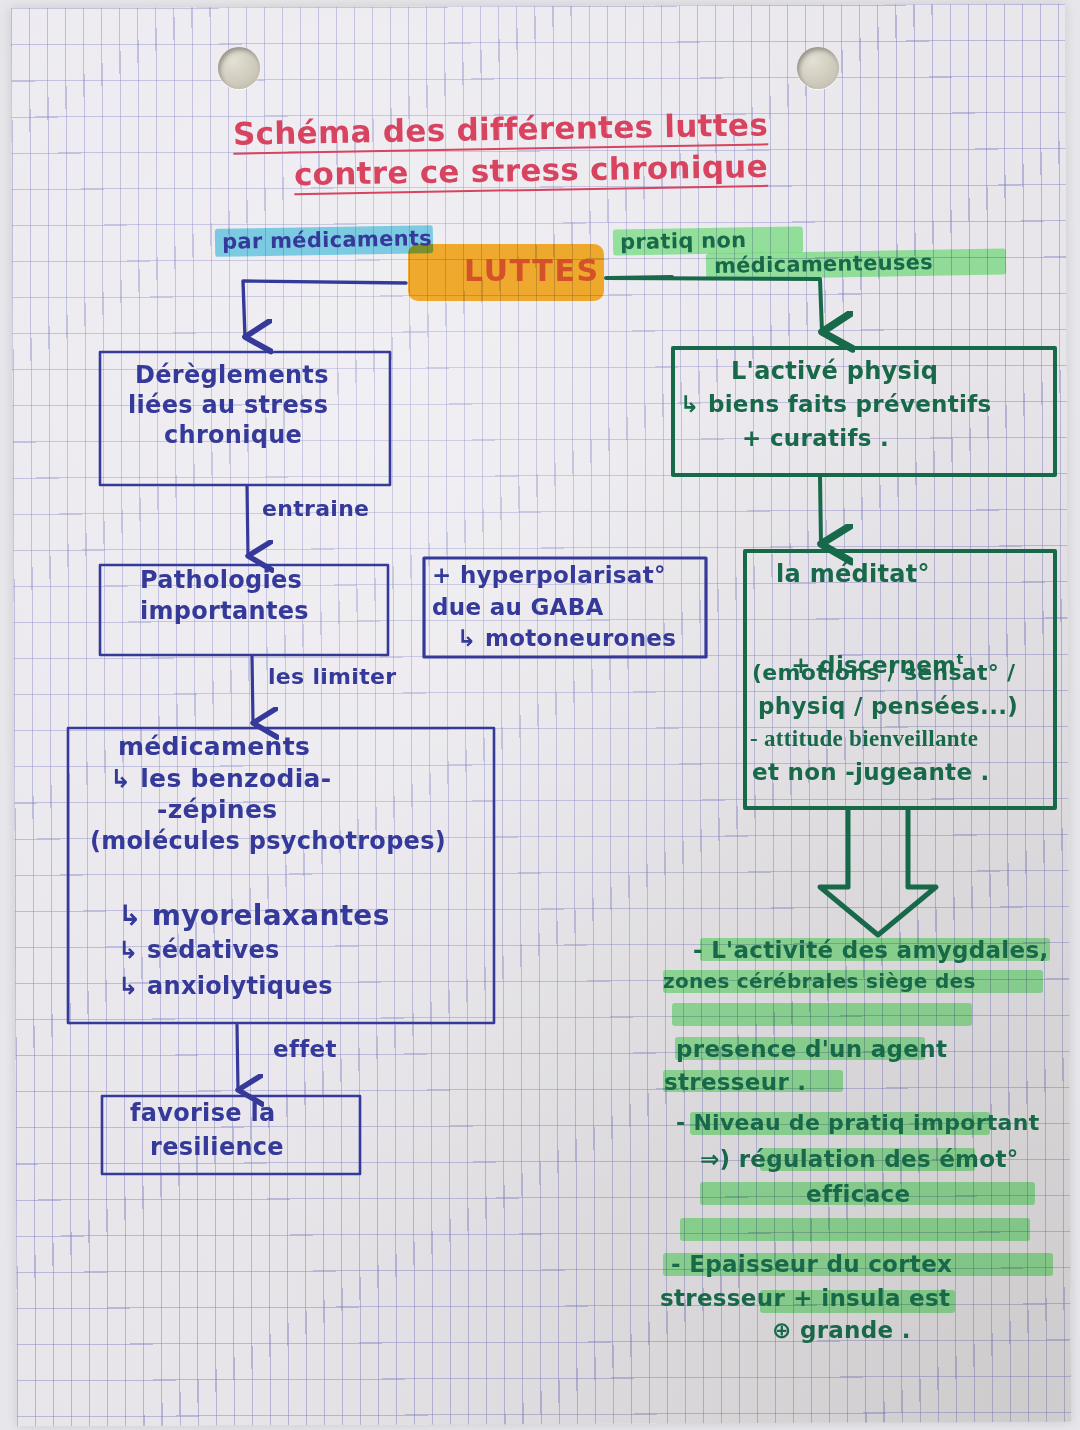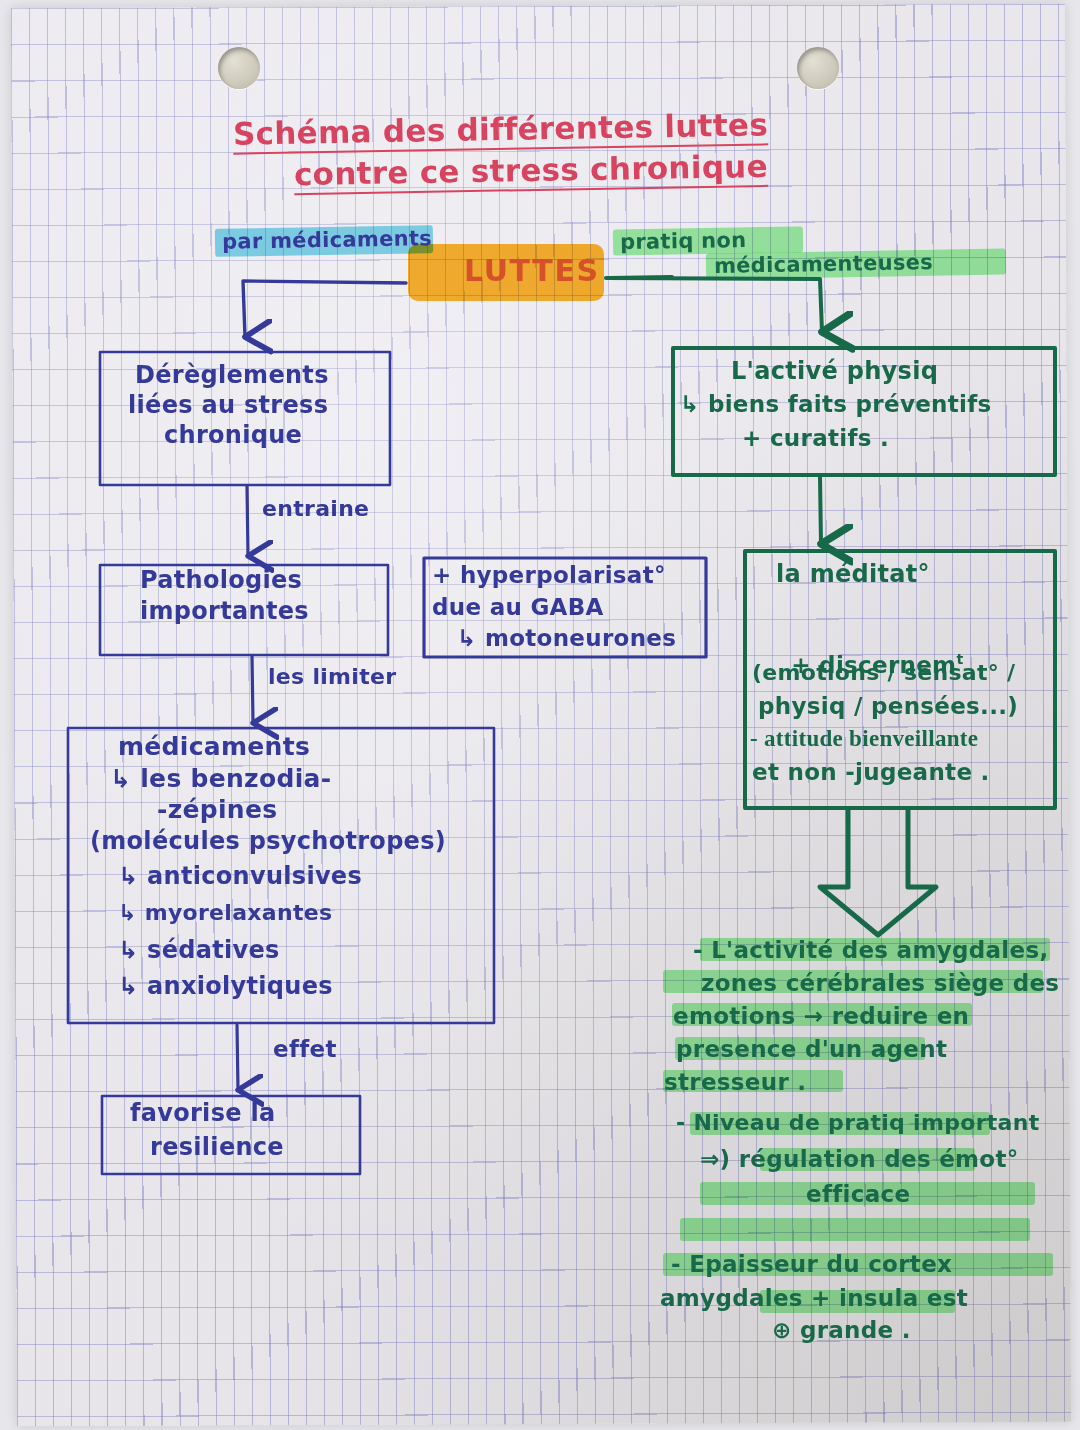--- a/index.html
+++ b/index.html
@@ -147,22 +147,21 @@
   <div class="hw blue" style="left:268px;top:665px;font-size:22px;">les limiter</div>
 
   <div class="hw blue" style="left:432px;top:563px;font-size:23px;">+ hyperpolarisat°</div>
   <div class="hw blue" style="left:432px;top:595px;font-size:23px;">due au GABA</div>
   <div class="hw blue" style="left:457px;top:626px;font-size:23px;">↳ motoneurones</div>
 
   <div class="hw blue" style="left:118px;top:733px;font-size:25px;">médicaments</div>
   <div class="hw blue" style="left:110px;top:765px;font-size:25px;">↳ les benzodia-</div>
   <div class="hw blue" style="left:157px;top:796px;font-size:25px;">-zépines</div>
   <div class="hw blue" style="left:90px;top:829px;font-size:24px;">(molécules psychotropes)</div>
-  <div class="hw blue" style="left:118px;top:864px;font-size:24px;">↳ anticonvulsives</div>
-  <div class="hw blue" style="left:118px;top:901px;font-size:22px;text-align:right;">↳ myorelaxantes</div>
+  <div class="hw blue" style="left:118px;top:901px;font-size:28px;text-align:right;">↳ myorelaxantes</div>
   <div class="hw blue" style="left:118px;top:938px;font-size:24px;">↳ sédatives</div>
   <div class="hw blue" style="left:118px;top:974px;font-size:24px;">↳ anxiolytiques</div>
 
   <div class="hw blue" style="left:273px;top:1037px;font-size:23px;">effet</div>
 
   <div class="hw blue" style="left:130px;top:1101px;font-size:24px;">favorise la</div>
   <div class="hw blue" style="left:150px;top:1135px;font-size:24px;">resilience</div>
 
   <div class="hw green" style="left:731px;top:359px;font-size:24px;">L'activé physiq</div>
   <div class="hw green" style="left:680px;top:392px;font-size:23px;">↳ biens faits préventifs</div>
@@ -171,24 +170,23 @@
   <div class="hw green" style="left:776px;top:562px;font-size:24px;">la méditat°</div>
   <div class="hw green" style="left:758px;top:628px;font-size:23px;">
     <span>+ discernem</span><sup>t</sup>
   </div>
   <div class="hw green" style="left:752px;top:661px;font-size:22px;">(emotions / sensat° /</div>
   <div class="hw green" style="left:758px;top:694px;font-size:23px;">physiq / pensées...)</div>
   <div class="hw green" style="left:750px;top:727px;font-size:23px;font-family:Liberation Serif, serif;">- attitude bienveillante</div>
   <div class="hw green" style="left:752px;top:760px;font-size:23px;">et non -jugeante .</div>
 
   <div class="hw green" style="left:693px;top:938px;font-size:23px;">- L'activité des amygdales,</div>
-  <div class="hw green" style="left:701px;top:971px;font-size:23px;">zones cérébrales siège des</div>
-  <div class="hw green" style="left:673px;top:1004px;font-size:23px;">emotions → reduire en</div>
+  <div class="hw green" style="left:663px;top:971px;font-size:20px;">zones cérébrales siège des</div>
   <div class="hw green" style="left:676px;top:1037px;font-size:23px;">presence d'un agent</div>
   <div class="hw green" style="left:664px;top:1070px;font-size:23px;">stresseur .</div>
   <div class="hw green" style="left:676px;top:1111px;font-size:22px;text-align:right;">- Niveau de pratiq important</div>
   <div class="hw green" style="left:700px;top:1147px;font-size:23px;">⇒) régulation des émot°</div>
   <div class="hw green" style="left:806px;top:1182px;font-size:23px;">efficace</div>
   <div class="hw green" style="left:671px;top:1252px;font-size:23px;">- Epaisseur du cortex</div>
-  <div class="hw green" style="left:660px;top:1286px;font-size:23px;">amygdales + insula est</div>
+  <div class="hw green" style="left:660px;top:1286px;font-size:23px;">stresseur + insula est</div>
   <div class="hw green" style="left:772px;top:1318px;font-size:23px;">⊕ grande .</div>
 
 </div>
 
 </body></html>

